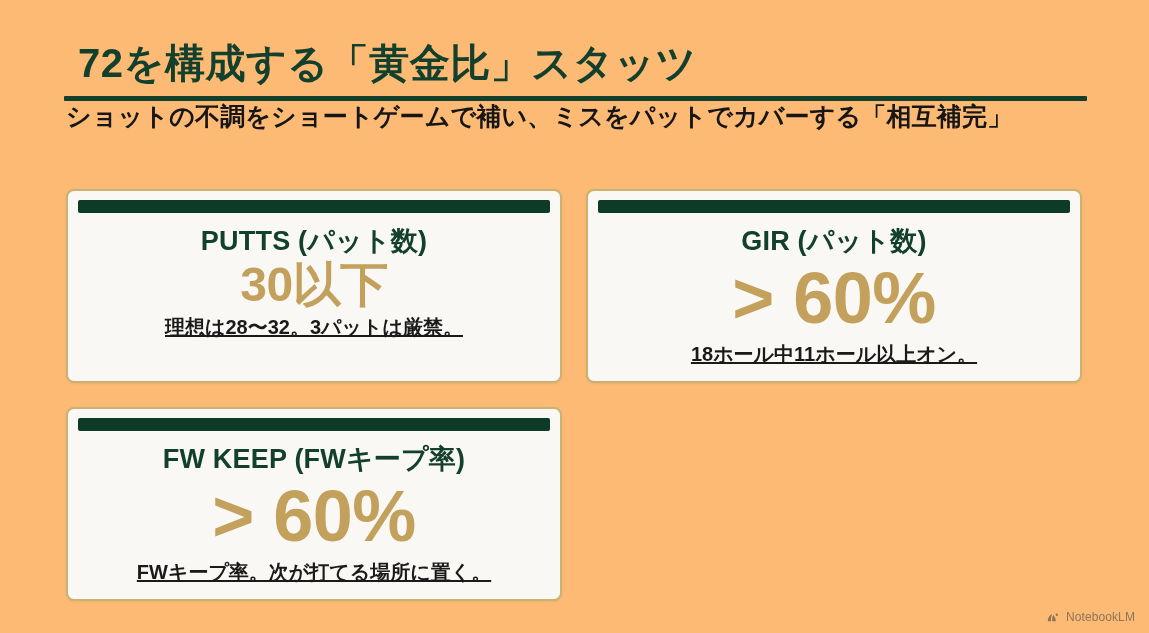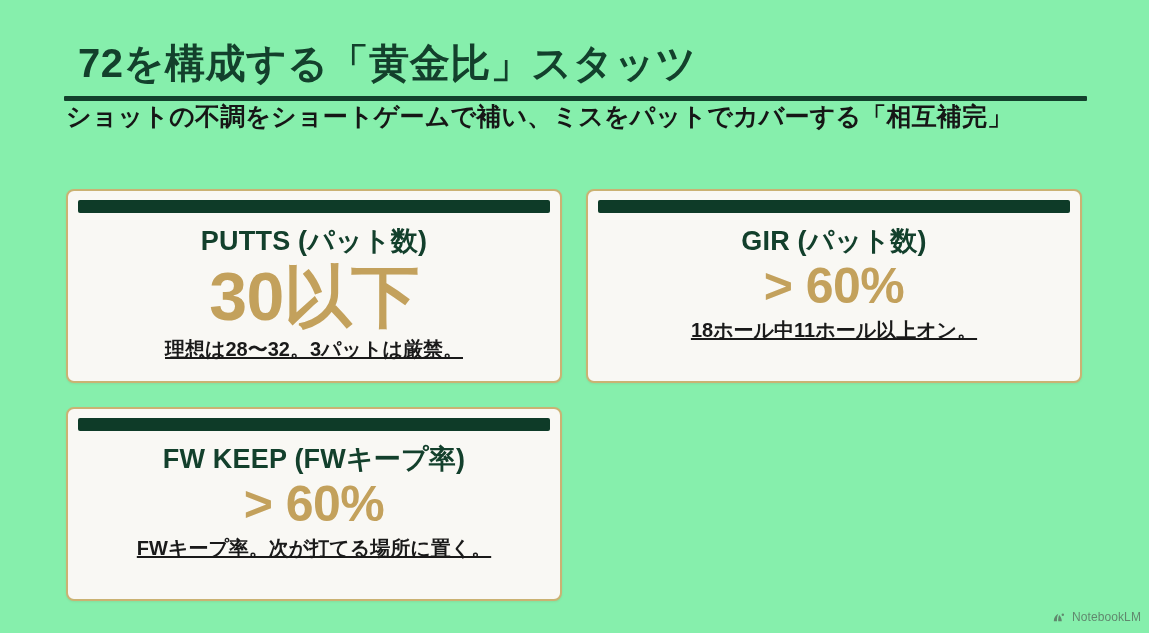--- a/index.html
+++ b/index.html
@@ -12,21 +12,21 @@
     background: #f7f6f1;
     font-family: "Liberation Sans", "DejaVu Sans", sans-serif;
     overflow: hidden;
     position: relative;
     -webkit-font-smoothing: antialiased;
   }
 
   .slide {
     position: absolute;
     inset: 0;
-    background: #86efac;
+    background: #fdba74;
     padding-left: 20px;
   }
 
   
   .header {
     position: absolute;
     left: 64px;
     top: 40px;
     width: 1023px;
   }
@@ -100,45 +100,45 @@
     margin-top: 14px;
     font-size: 27px;
     font-weight: 700;
     color: #13402c;
     letter-spacing: 0.2px;
     line-height: 1.1;
     white-space: nowrap;
   }
   .card-value {
     margin-top: 2px;
-    font-size: 50px;
+    font-size: 72px;
     font-weight: 700;
     color: #c3a15c;
     letter-spacing: -0.5px;
     line-height: 1.1;
     white-space: nowrap;
   }
   .card-note {
     margin-top: 4px;
     font-size: 20px;
     font-weight: 700;
     color: #1a1a1a;
     letter-spacing: 0px;
     line-height: 1.2;
     white-space: nowrap;
     text-decoration: underline;
   }
 
   
-  .stat-card.kanji-value .card-value { font-size: 68px; }
+  .stat-card.kanji-value .card-value { font-size: 48px; }
 
   
   .watermark {
     position: absolute;
-    right: 8px;
+    right: 14px;
     bottom: 9px;
     display: flex;
     align-items: center;
     gap: 7px;
     opacity: 0.62;
   }
   .watermark svg { display: block; }
   .watermark-text {
     font-size: 12px;
     font-weight: 400;

